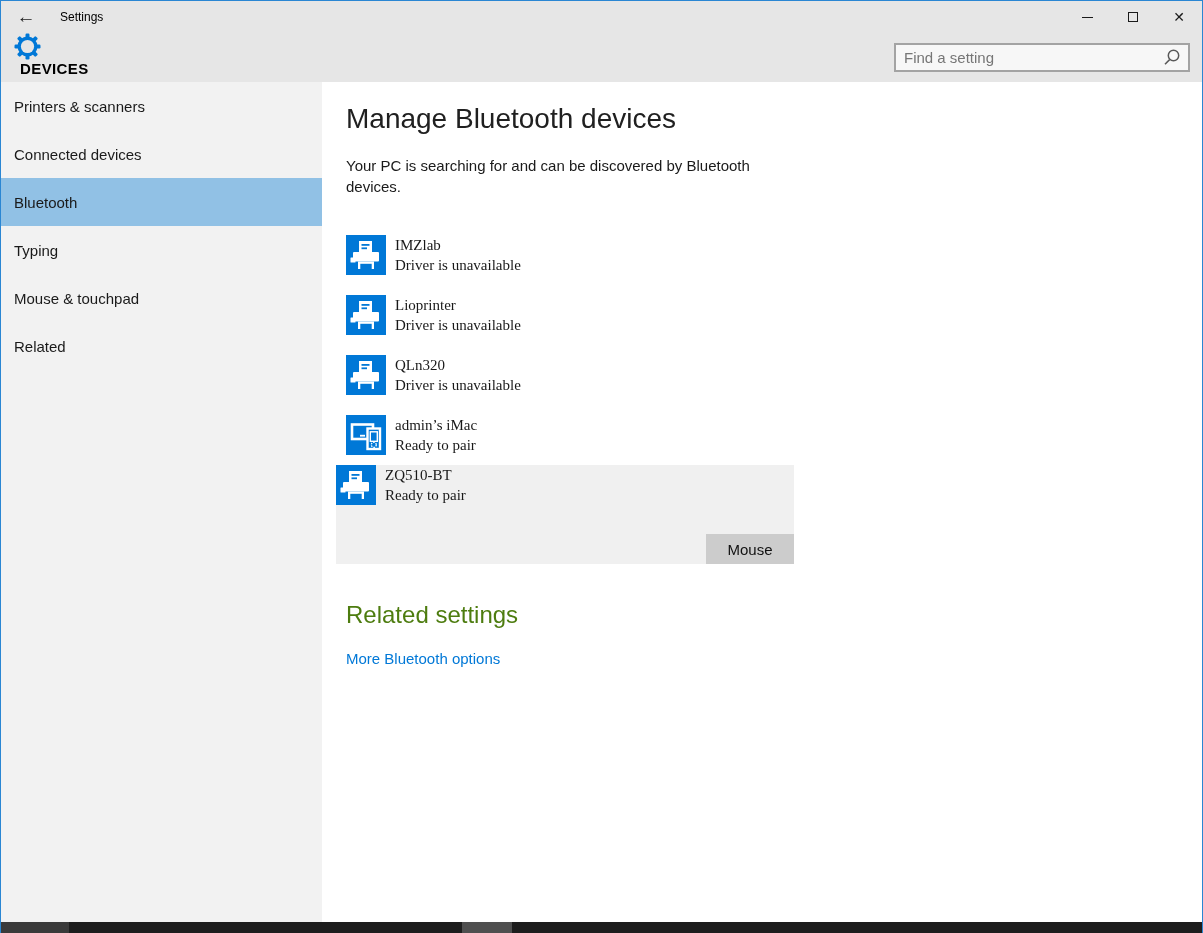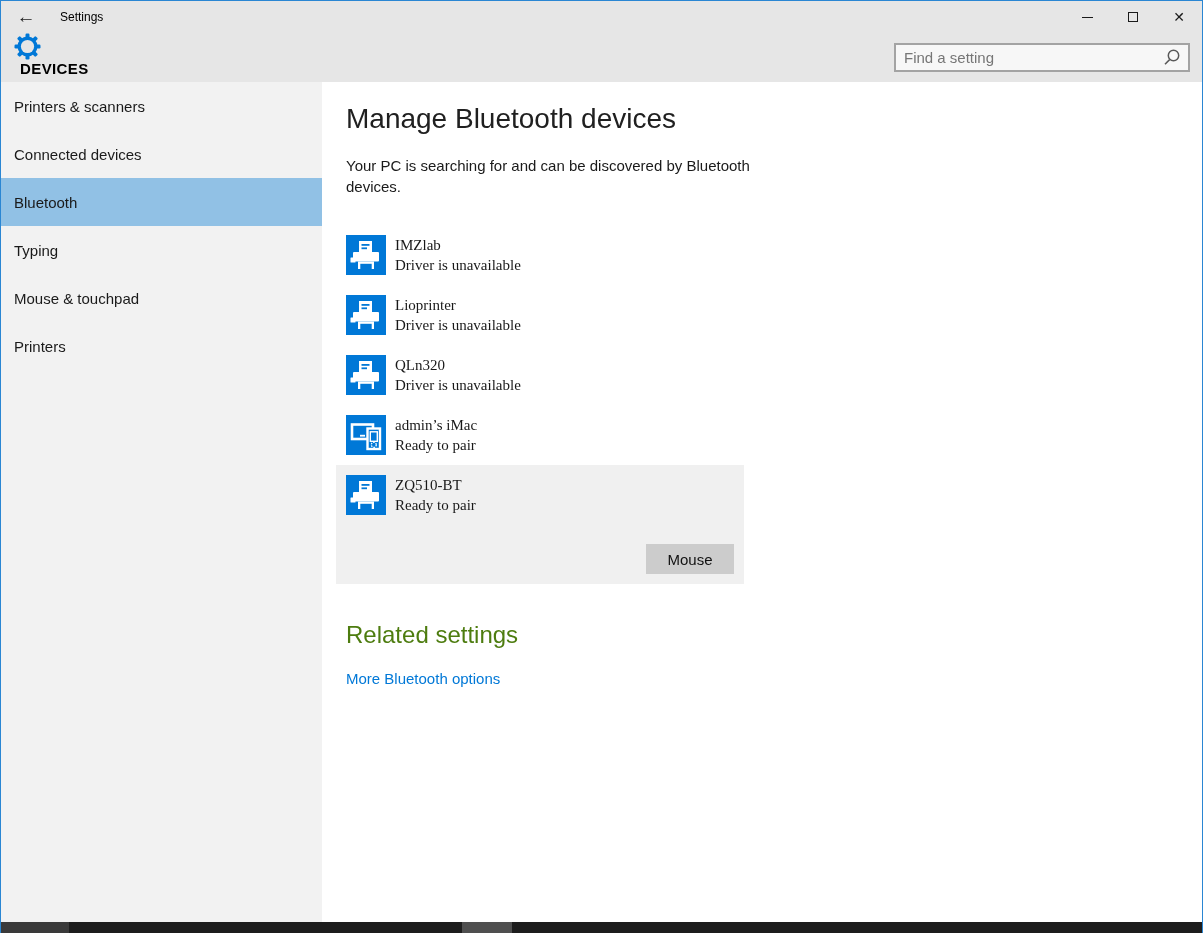--- a/index.html
+++ b/index.html
@@ -48,21 +48,21 @@
   .description { margin-top:19px; font-size:15px; line-height:21px; color:#1a1a1a; max-width:405px; }
 
   .device-list { margin-top:38px; }
   .device-row { display:flex; height:40px; margin-bottom:20px;font-family:Liberation Serif, serif; }
   .tile { width:40px; height:40px; background:var(--accent,#0078d7); flex:none; }
   .tile svg { display:block; width:40px; height:40px; }
   .device-texts { margin-left:9px; height:40px; display:flex; flex-direction:column; justify-content:space-between; padding:1px 0; }
   .device-name { font-size:15px; line-height:18px; color:#191919; }
   .device-status { font-size:15px; line-height:18px; color:#191919; }
 
-  .device-block { width:408px; margin-left:-10px; margin-top:-10px; background:var(--panel-bg,#f0f0f0); padding:10px; }
+  .device-block { width:458px; margin-left:-10px; margin-top:-10px; background:var(--panel-bg,#f0f0f0); }
   .device-block .device-row { margin-bottom:0; }
   .pair-row { display:flex; justify-content:flex-end; margin-top:29px; }
   .pair-btn { width:88px; height:30px; background:var(--button-bg,#cccccc); border:none;
               font-family:"Liberation Sans",sans-serif; font-size:15px; color:#111;
               display:flex; align-items:center; justify-content:center; cursor:default; }
 
   .related-heading { margin-top:36px; font-size:24px; font-weight:300; color:#4d7c0f; line-height:30px; }
   .related-link { margin-top:20px; font-size:15px; color:var(--link,#0078d7); cursor:pointer; width:max-content; }
 
   
@@ -133,21 +133,21 @@
         <div class="side-item selected">
           <span>Bluetooth</span>
         </div>
         <div class="side-item">
           <span>Typing</span>
         </div>
         <div class="side-item">
           <span>Mouse &amp; touchpad</span>
         </div>
         <div class="side-item">
-          <span>Printers</span>
+          <span>Related</span>
         </div>
       </div>
 
     <div class="content">
       <h1 class="page-heading">Manage Bluetooth devices</h1>
       <div class="description">Your PC is searching for and can be discovered by Bluetooth devices.</div>
 
       <div class="device-list">
           <div class="device-row">
             <div class="tile">

